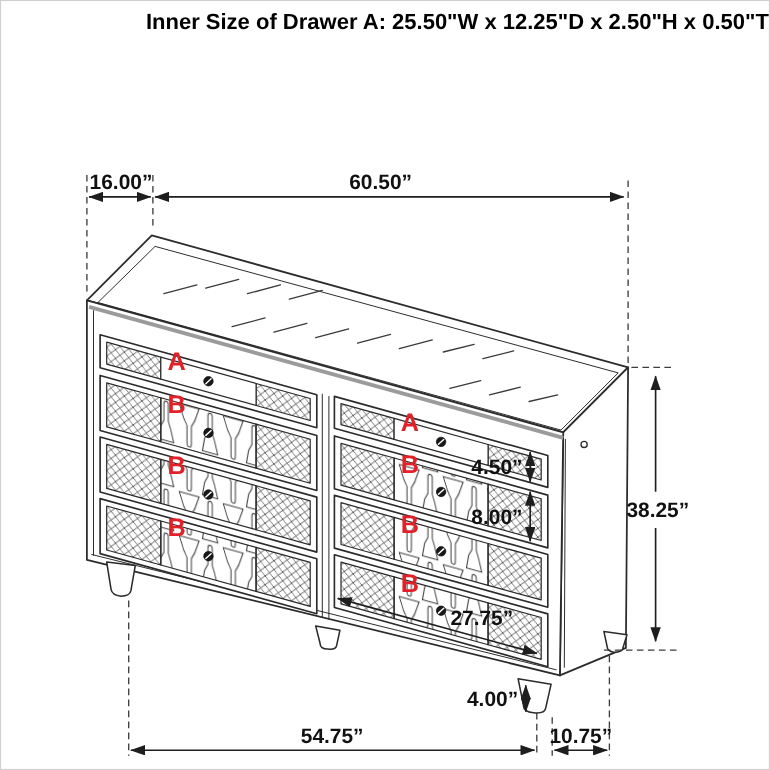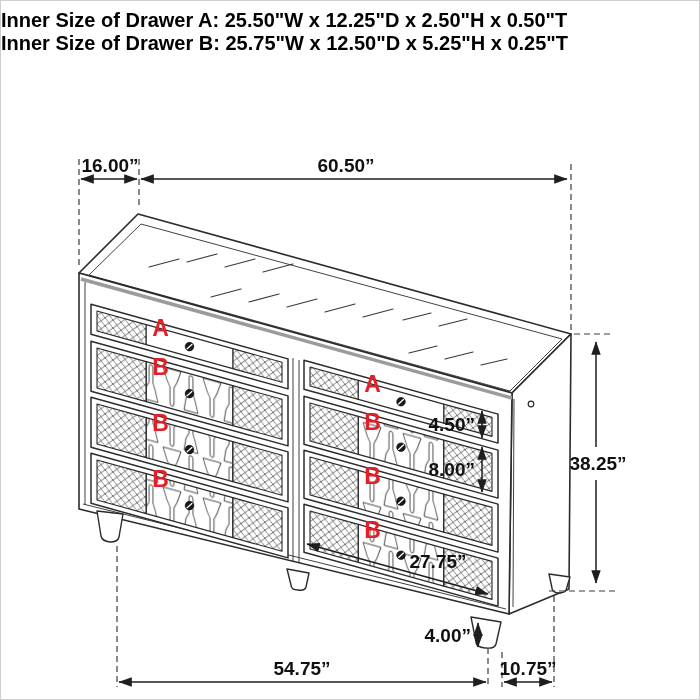--- a/index.html
+++ b/index.html
@@ -1,18 +1,18 @@
 <!DOCTYPE html>
 <html style="--label-red: #e32028; --line: #2b2b2b;"><head>
 <meta charset="utf-8">
 <style>
   html,body{margin:0;padding:0;background:#fff;}
   .stage{position:relative;width:700px;height:700px;background:#fff;border:1px solid #cfcfcf;
          box-sizing:border-box;font-family:"Liberation Sans",sans-serif;overflow:hidden;}
-  .hdr{position:absolute;top:8px;left:0;right:0;text-align:left;font-weight:bold;
+  .hdr{position:absolute;top:8px;left:0;right:0;text-align:right;font-weight:bold;
        font-size:20px;line-height:23px;color:#000;}
   svg{position:absolute;left:0;top:0;}
   .ol{fill:#ffffff;stroke:var(--line,#2b2b2b);stroke-width:1.6;stroke-linejoin:round;}
   .thin{fill:none;stroke:var(--line,#2b2b2b);stroke-width:0.9;}
   .refl{stroke:#3a3a3a;stroke-width:1.2;stroke-linecap:round;}
   .gray-strip{stroke:#9b9b9b;stroke-width:3.5;}
   .leg{fill:#ffffff;stroke:var(--line,#2b2b2b);stroke-width:1.4;stroke-linejoin:round;}
   .dash{stroke:#3c3c3c;stroke-width:1.2;stroke-dasharray:6 4;fill:none;}
   .dim-line{stroke:#1e1e1e;stroke-width:1.5;fill:none;}
   .dim{font-size:19px;font-weight:bold;fill:#111;}
@@ -25,21 +25,20 @@
   .knob-hl{stroke:#ffffff;stroke-width:1.3;stroke-linecap:round;}
   .hole{fill:none;stroke:#2b2b2b;stroke-width:1.2;}
 </style>
 </head>
 <body>
 
 <div class="stage">
 
   <div class="hdr">
     <div>Inner Size of Drawer A: 25.50"W x 12.25"D x 2.50"H x 0.50"T</div>
-    <div>Inner Size of Drawer B: 25.75"W x 12.50"D x 5.25"H x 0.25"T</div>
   </div>
 
   <svg id="diagram" width="700" height="700" viewBox="0 0 700 700">
     <defs>
       <marker id="ah" viewBox="0 0 10 7" refX="9.5" refY="3.5" markerWidth="9" markerHeight="6.3" orient="auto-start-reverse">
           <path d="M0,0 L10,3.5 L0,7 Z" fill="#1e1e1e"></path>
         </marker>
       <pattern id="xh" width="8" height="8" patternUnits="userSpaceOnUse" patternTransform="skewY(15.5)">
         <path d="M0,8 L8,0 M0,0 L8,8" stroke="#555" stroke-width="0.8" fill="none"></path>
       </pattern>

